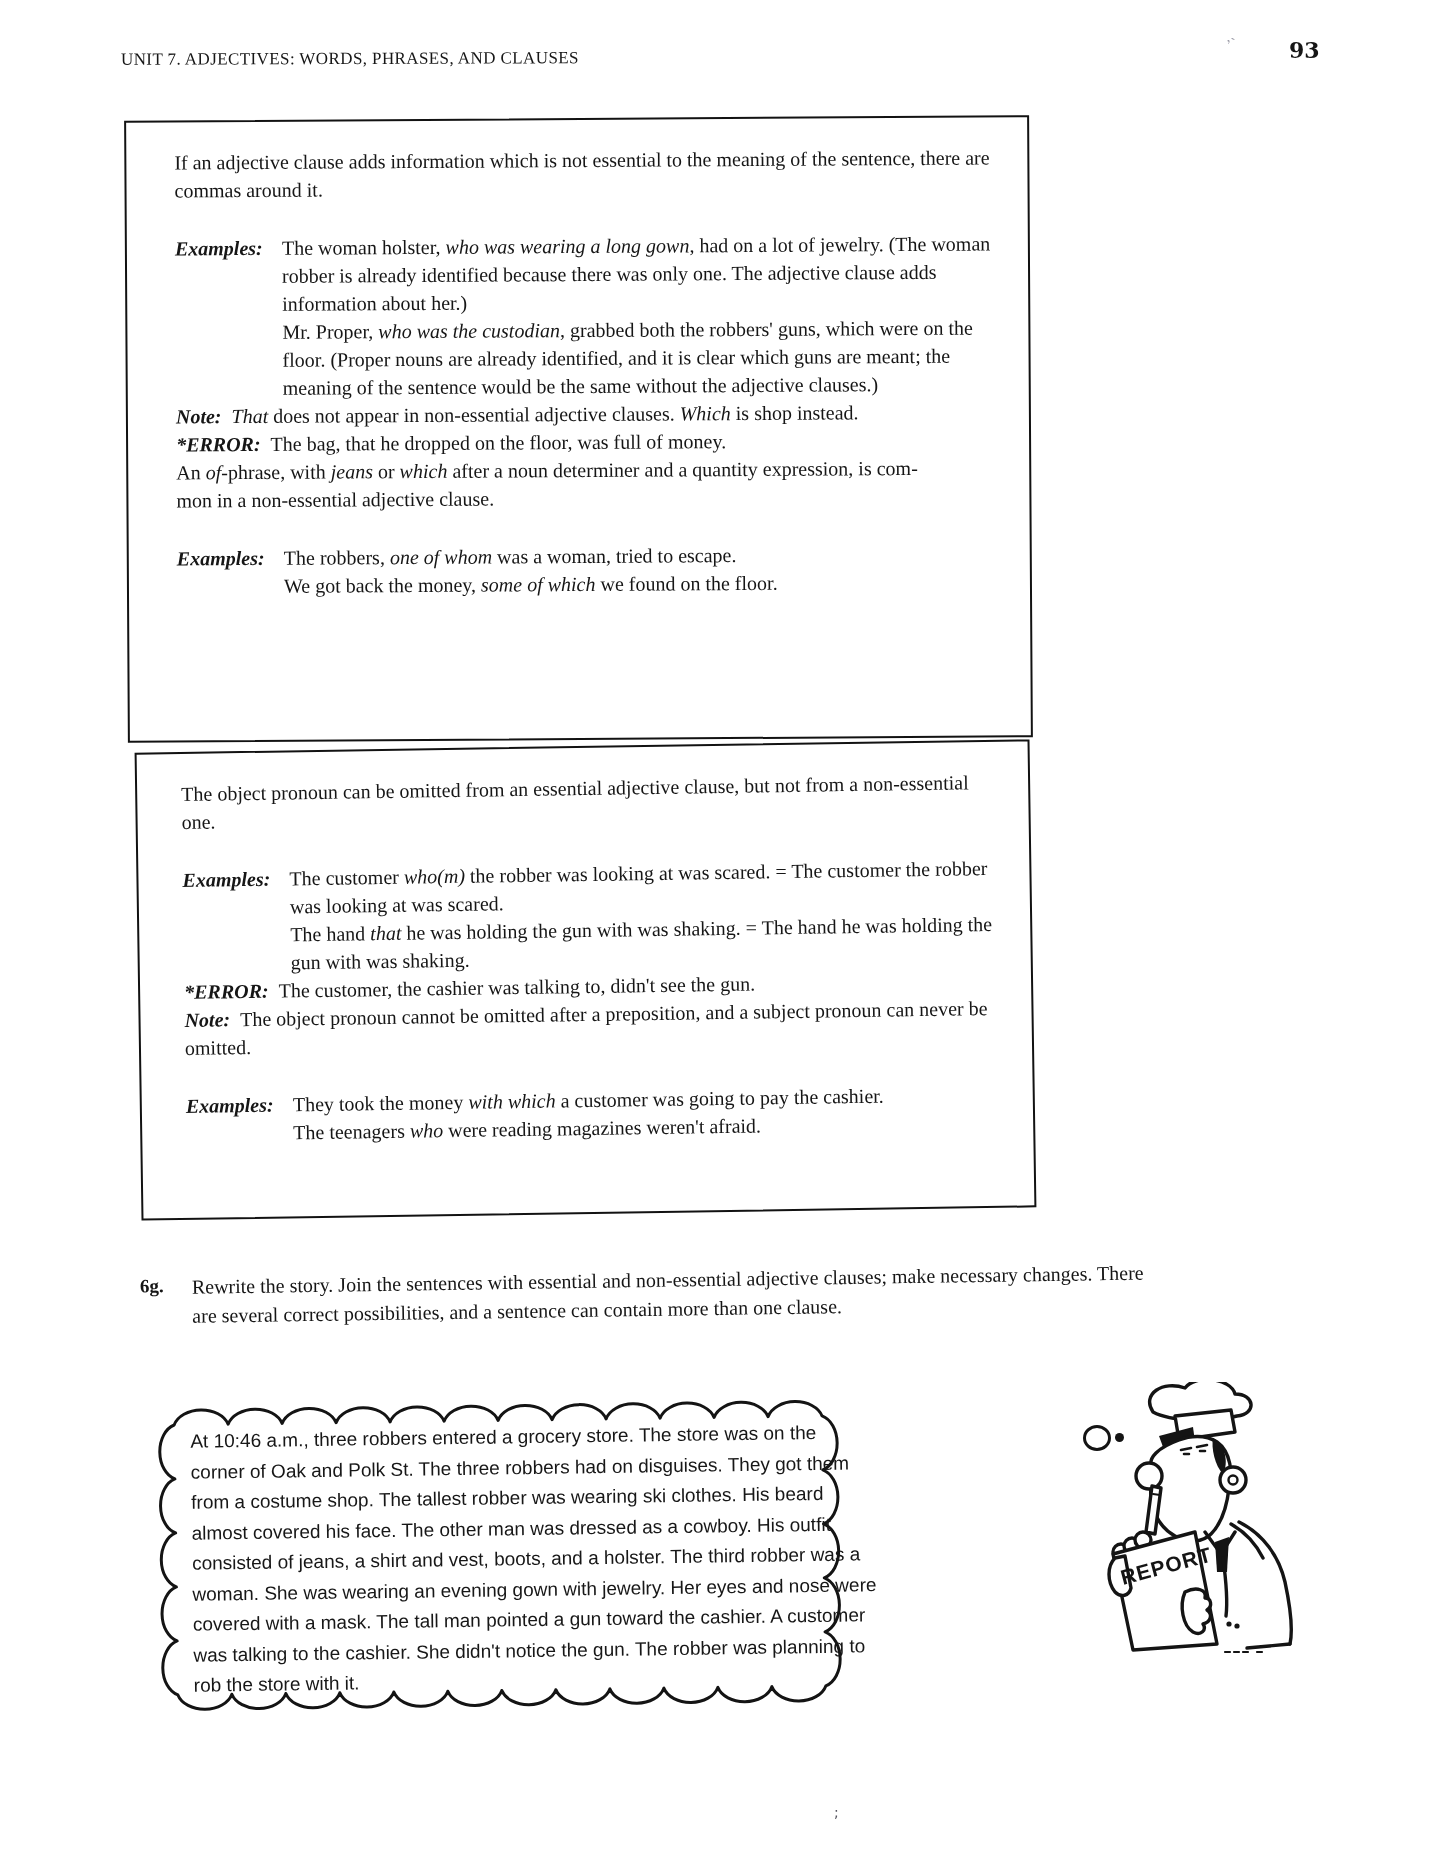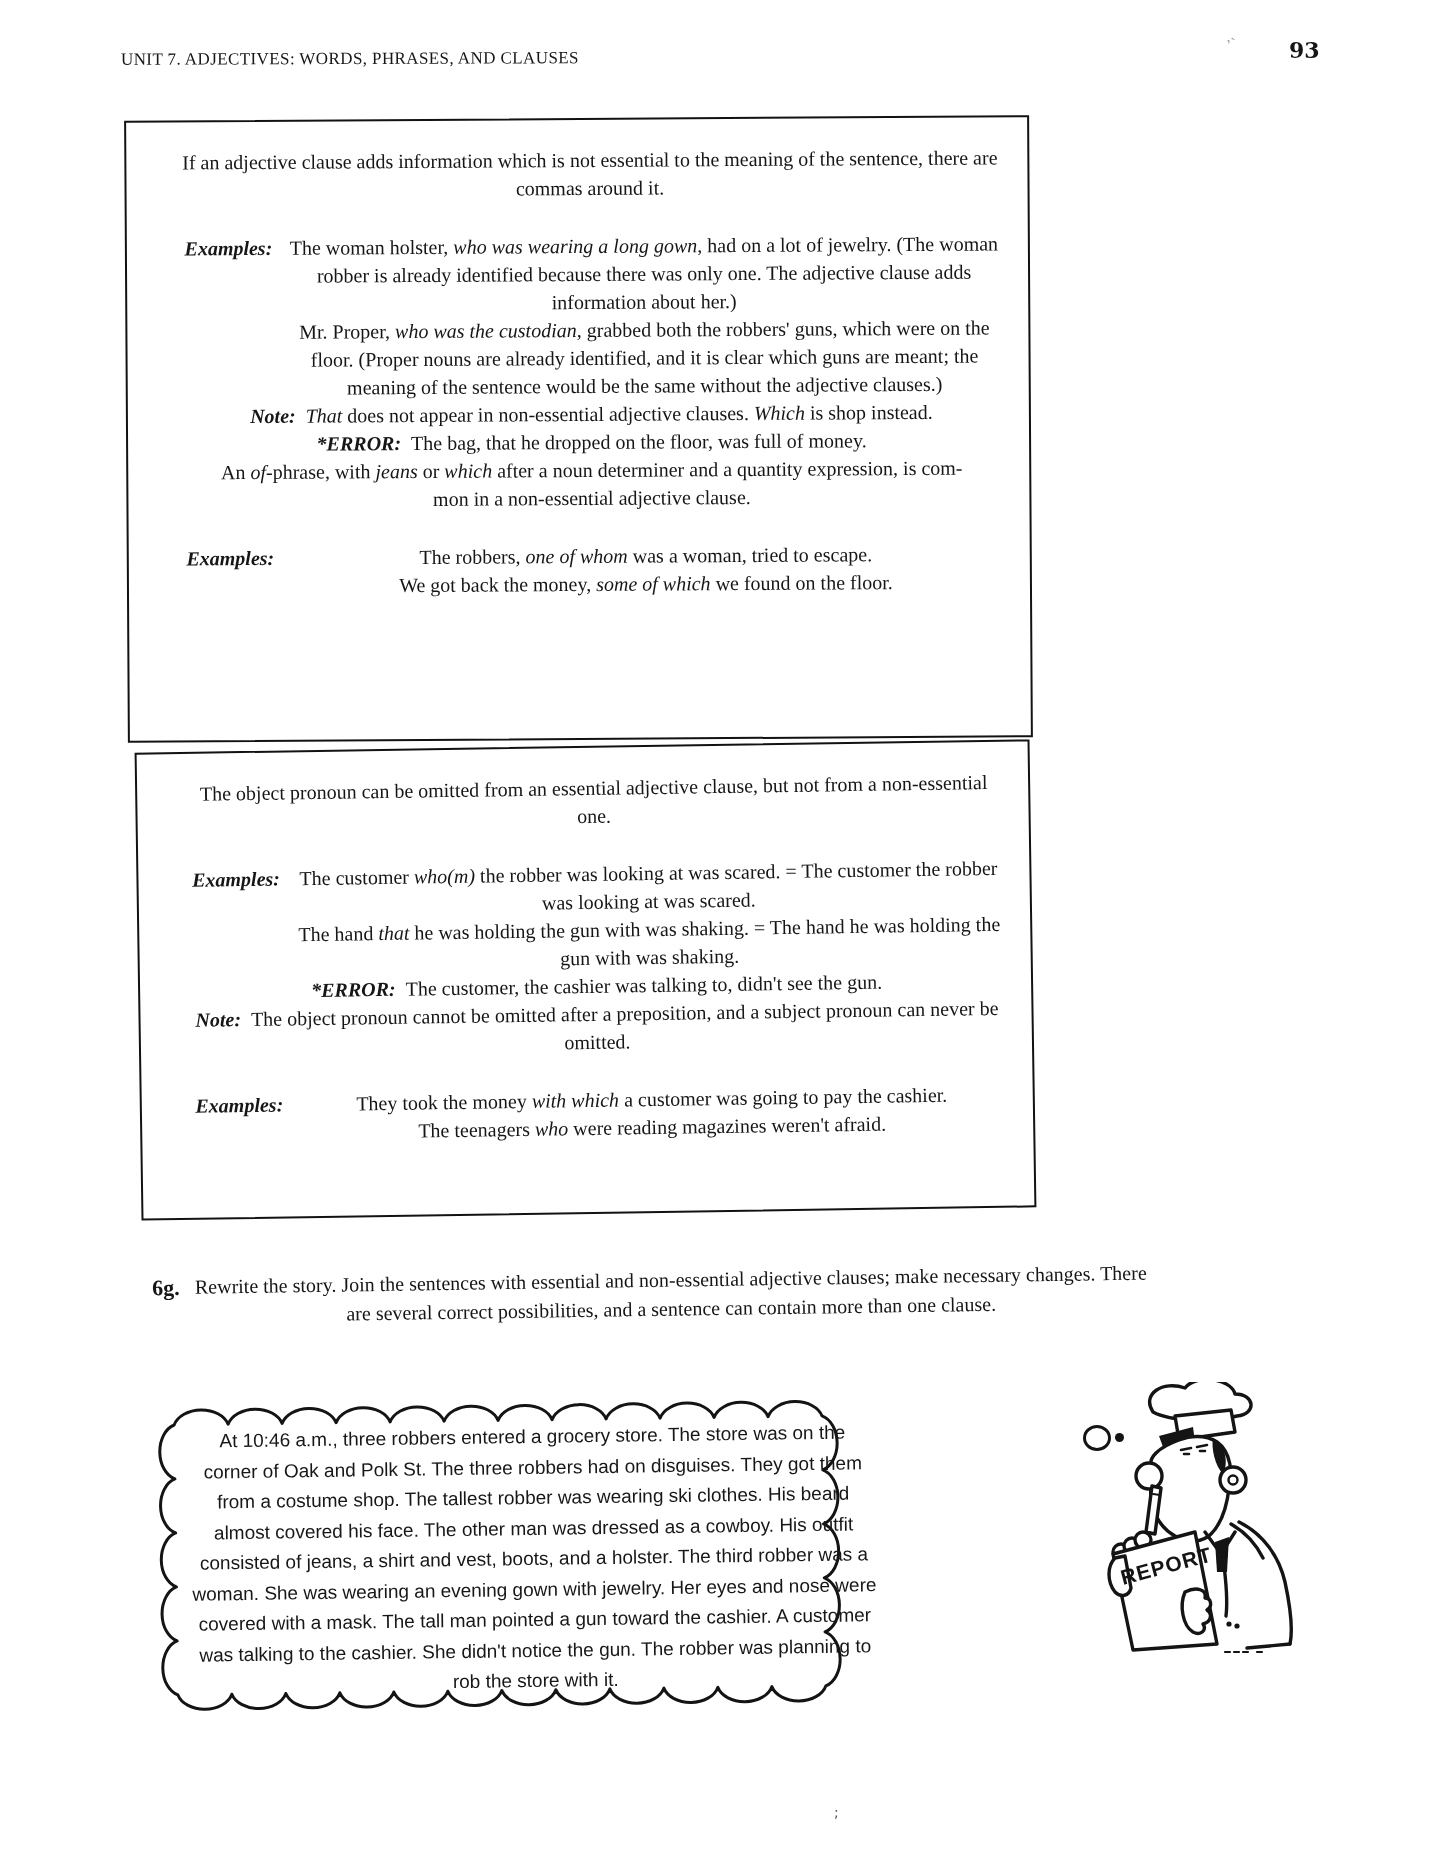--- a/index.html
+++ b/index.html
@@ -1,17 +1,17 @@
 <!DOCTYPE html>
 <html><head>
 <meta charset="utf-8">
 <style>
   html,body{margin:0;padding:0;background:#ffffff;}
   .page{position:relative;width:1445px;height:1870px;background:#fff;
-        font-family:"Liberation Serif",serif;color:#161616;overflow:hidden;text-align:center;}
+        font-family:"Liberation Serif",serif;color:#161616;overflow:hidden;}
 
   .header{position:absolute;left:121px;top:49px;font-size:17px;letter-spacing:.4px;
           transform:rotate(-0.2deg);}
   .pagenum{position:absolute;left:1249px;top:37px;font-size:22px;font-weight:bold;
            font-family:"DejaVu Serif",serif;margin-left:40px;}
   .smudge{position:absolute;left:1227px;top:36px;color:#9a9aa6;font-size:15px;
           transform:rotate(-18deg);}
 
   .rulebox{position:absolute;border:2.6px solid #121212;background:#fff;
            box-sizing:border-box;font-size:20px;line-height:28px;}
@@ -23,21 +23,21 @@
   .gap{margin-top:30px;}
   .exrow{display:flex;align-items:flex-start;}
   .lbl{flex:none;width:107px;font-style:italic;font-weight:bold;}
   .extext{flex:1;}
   .exgap{margin-top:28px;}
   .i{font-style:italic;}
   .blbl{font-style:italic;font-weight:bold;}
 
   .exercise{position:absolute;left:140px;top:1266px;width:1010px;display:flex;
             transform:rotate(-0.85deg);}
-  .exnum{flex:none;width:52px;font-weight:bold;font-size:22px;padding-top:2px;}
+  .exnum{flex:none;width:52px;font-weight:bold;font-size:19px;padding-top:2px;}
   .exinstr{flex:1;font-size:20px;line-height:29px;}
 
   .cloudwrap{position:absolute;left:146px;top:1396px;width:772px;height:322px;
              transform:rotate(-0.8deg);}
   .cloudwrap svg{position:absolute;left:0;top:0;}
   .storytext{position:absolute;left:46px;top:26px;width:684px;
              font-family:"Liberation Sans",sans-serif;font-size:19px;line-height:30.5px;
              color:#171717;}
 
   .bub-big{position:absolute;left:1083px;top:1425px;width:22px;height:20px;

